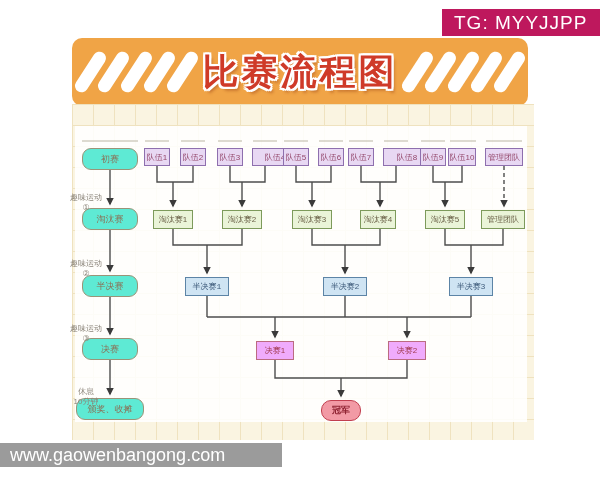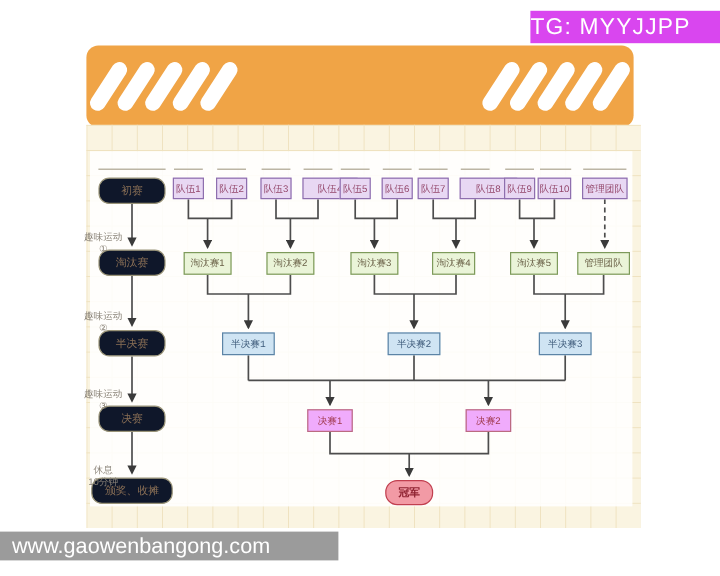--- a/index.html
+++ b/index.html
@@ -4,22 +4,22 @@
 <style>
   html,body{margin:0;padding:0;}
   body{
     width:600px;height:480px;position:relative;overflow:hidden;
     background:#ffffff;
     font-family:"Liberation Sans", sans-serif;
   }
   
   .tg-watermark{
     position:absolute;top:9px;right:0;width:158px;height:27px;
-    background:#d946ef;color:#fff;font-size:19px;line-height:27px;
-    box-sizing:border-box;letter-spacing:1px;
+    background:#be185d;color:#fff;font-size:19px;line-height:27px;
+    padding-left:12px;box-sizing:border-box;letter-spacing:1px;
   }
   .site-watermark{
     position:absolute;left:0;top:443px;width:282px;height:24px;
     background:#9b9b9b;color:#fff;font-size:18px;line-height:24px;
     padding-left:10px;box-sizing:border-box;
   }
   
   .banner{
     position:absolute;left:72px;top:38px;width:456px;height:68px;
     background:#f0a446;border-radius:10px;
@@ -47,21 +47,21 @@
   .sheet{
     position:absolute;left:3px;top:22px;width:452px;height:296px;
     background:rgba(255,255,255,.88);
   }
   
   .node{
     position:absolute;display:flex;align-items:center;justify-content:center;
     border:1px solid;box-sizing:border-box;font-size:8px;white-space:nowrap;
     z-index:3;
   }
-  .n-yellow{background:#0f172a;border-color:#9a9478;color:#8a6f55;border-radius:9px;font-size:9px;}
+  .n-yellow{background:#5eead4;border-color:#9a9478;color:#8a6f55;border-radius:9px;font-size:9px;}
   .n-purple{background:#e8d8f3;border-color:#8e6fae;color:#93466a;}
   .n-green{background:#eaf4d8;border-color:#7d9a5b;color:#6a6147;}
   .n-blue{background:#cfe4f3;border-color:#5c84a6;color:#3d5a7a;}
   .n-pink{background:#f0abfc;border-color:#bb6b81;color:#a03a4e;}
   .n-champ{background:#f29aa5;border-color:#c13f4f;color:#8e2231;border-radius:10px;font-weight:bold;font-size:9px;}
   .side-note{
     position:absolute;left:60px;width:52px;text-align:center;
     font-size:8px;color:#8a8378;line-height:1.3;z-index:3;margin-top:16px;
   }
   .connectors{position:absolute;left:0;top:0;width:600px;height:480px;z-index:2;pointer-events:none;}
@@ -72,20 +72,21 @@
 <div class="tg-watermark">TG: MYYJJPP</div>
 
 <div class="banner">
   <div class="slashes">
     <span class="slash"></span>
     <span class="slash"></span>
     <span class="slash"></span>
     <span class="slash"></span>
     <span class="slash"></span>
   </div>
+  <div class="banner-title">比赛流程图</div>
   <div class="slashes">
     <span class="slash"></span>
     <span class="slash"></span>
     <span class="slash"></span>
     <span class="slash"></span>
     <span class="slash"></span>
   </div>
 </div>
 
 <div class="panel">

